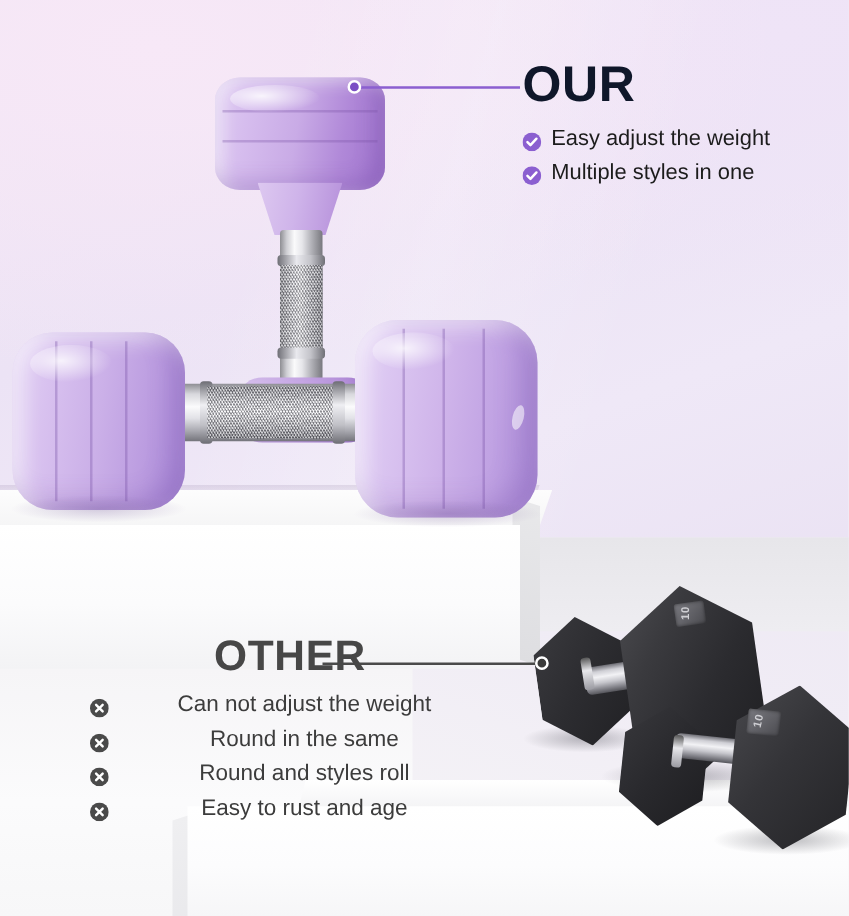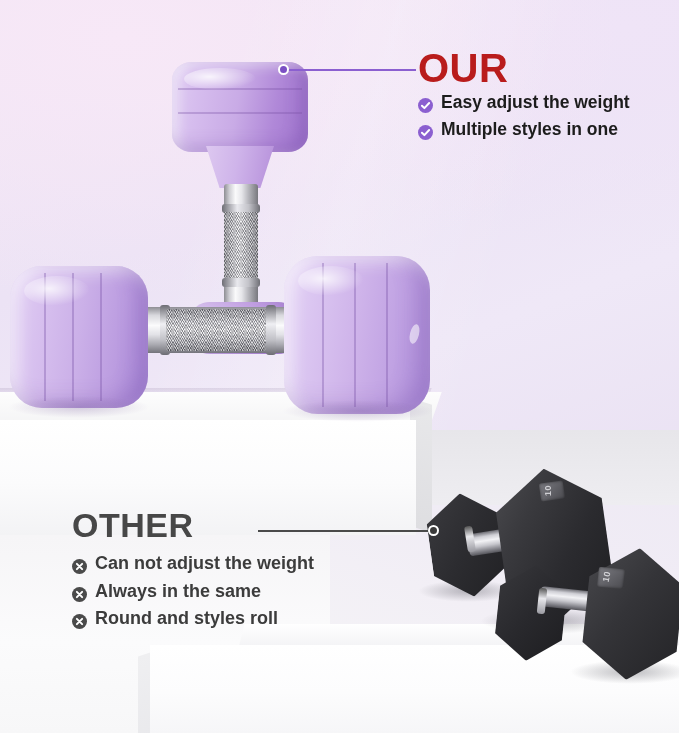--- a/index.html
+++ b/index.html
@@ -221,29 +221,29 @@
   .hs2 { left:570px; top:660px; width:120px; height:24px; }
   .hs3 { left:418px; top:580px; width:100px; height:22px; }
 
   
   .conn-line { position:absolute; height:2px; }
   .conn-dot  { position:absolute; border-radius:50%; }
 
   
   .our-block { position:absolute; left:418px; top:48px; width:252px; }
   .our-title {
-    font-size:40px; font-weight:bold; color:#b91c1c;
-    letter-spacing:.5px; line-height:1; margin-bottom:2px;
-  }
-  .other-block { position:absolute; left:72px; top:508px; width:320px; }
+    font-size:40px; font-weight:bold; color:#0f172a;
+    letter-spacing:.5px; line-height:1; margin-bottom:10px;
+  }
+  .other-block { position:absolute; left:72px; top:508px; width:320px;text-align:center; }
   .other-title {
     font-size:34px; font-weight:bold; color:#474747;
     letter-spacing:.5px; line-height:1; margin-bottom:9px;
   }
-  ul.feat { list-style:none;font-weight:bold; }
+  ul.feat { list-style:none; }
   ul.feat li {
     display:flex; align-items:flex-start; gap:8px;
     font-size:17.5px; color:#1c1c1c; line-height:1.42; margin-bottom:2px;
   }
   .other-block ul.feat li { font-size:18px; color:#3c3c3c; }
   .ico { flex:0 0 auto; width:15px; height:15px; margin-top:5px; }
   .txt { flex:1 1 auto; }
 </style>
 </head>
 <body>
@@ -371,27 +371,36 @@
         </span>
         <span class="txt">Can not adjust the weight</span>
       </li>
       <li>
         <span class="ico">
           <svg viewBox="0 0 16 16" width="15" height="15">
               <circle cx="8" cy="8" r="8" fill="#4a4a4a"></circle>
               <path d="M5.2 5.2 L10.8 10.8 M10.8 5.2 L5.2 10.8" stroke="#ffffff" stroke-width="2.1" stroke-linecap="round"></path>
             </svg>
         </span>
-        <span class="txt">Always in the same</span>
+        <span class="txt">Round in the same</span>
       </li>
       <li>
         <span class="ico">
           <svg viewBox="0 0 16 16" width="15" height="15">
               <circle cx="8" cy="8" r="8" fill="#4a4a4a"></circle>
               <path d="M5.2 5.2 L10.8 10.8 M10.8 5.2 L5.2 10.8" stroke="#ffffff" stroke-width="2.1" stroke-linecap="round"></path>
             </svg>
         </span>
         <span class="txt">Round and styles roll</span>
       </li>
+      <li>
+        <span class="ico">
+          <svg viewBox="0 0 16 16" width="15" height="15">
+              <circle cx="8" cy="8" r="8" fill="#4a4a4a"></circle>
+              <path d="M5.2 5.2 L10.8 10.8 M10.8 5.2 L5.2 10.8" stroke="#ffffff" stroke-width="2.1" stroke-linecap="round"></path>
+            </svg>
+        </span>
+        <span class="txt">Easy to rust and age</span>
+      </li>
     </ul>
   </div>
 
 </div>
 
 </body></html>

